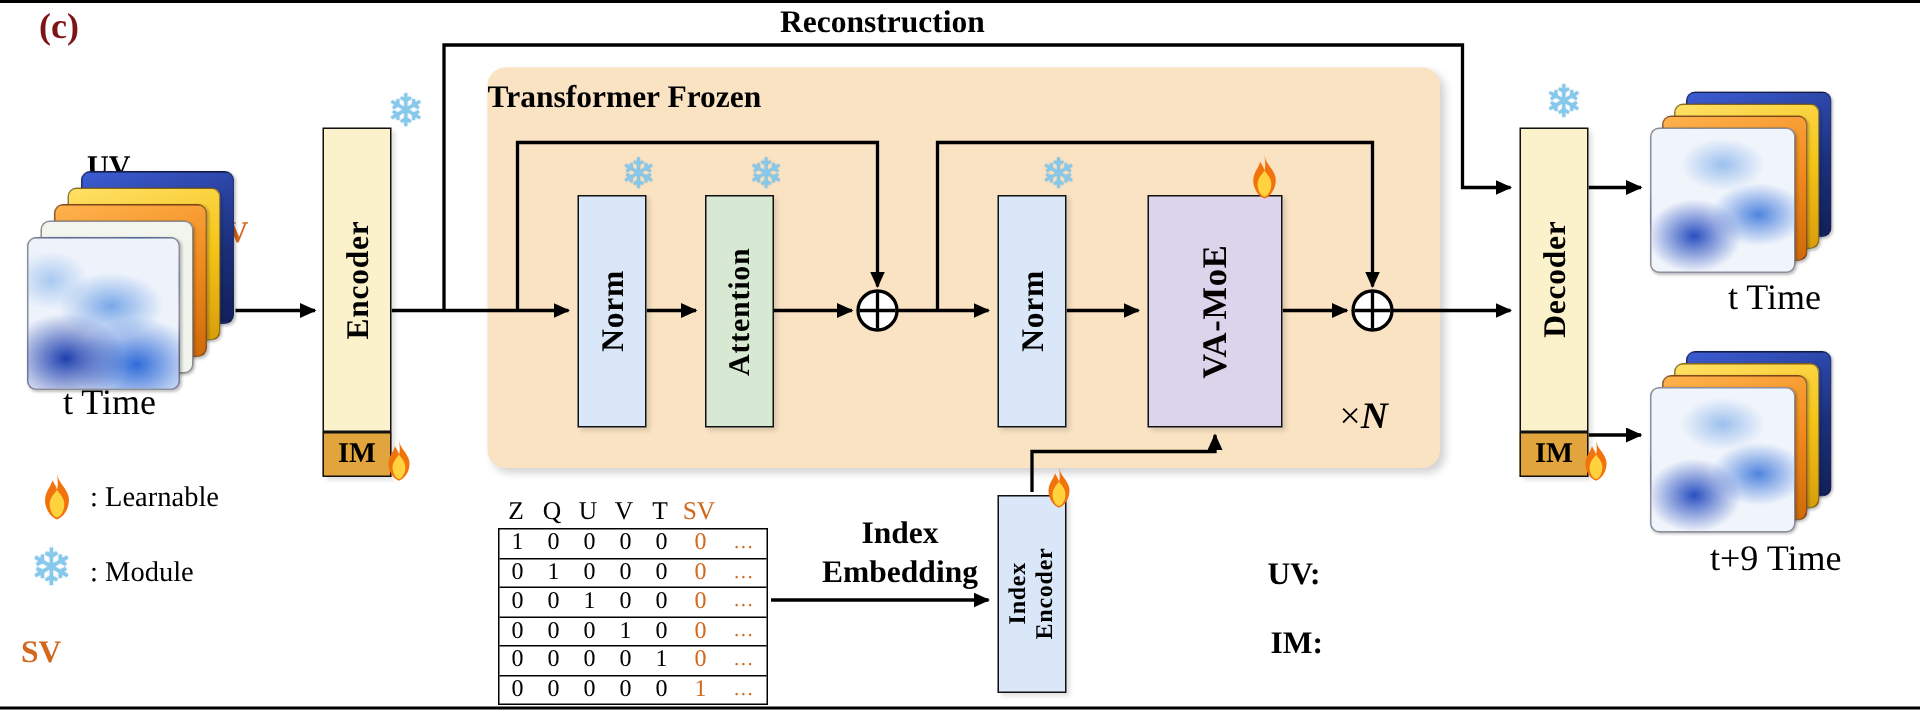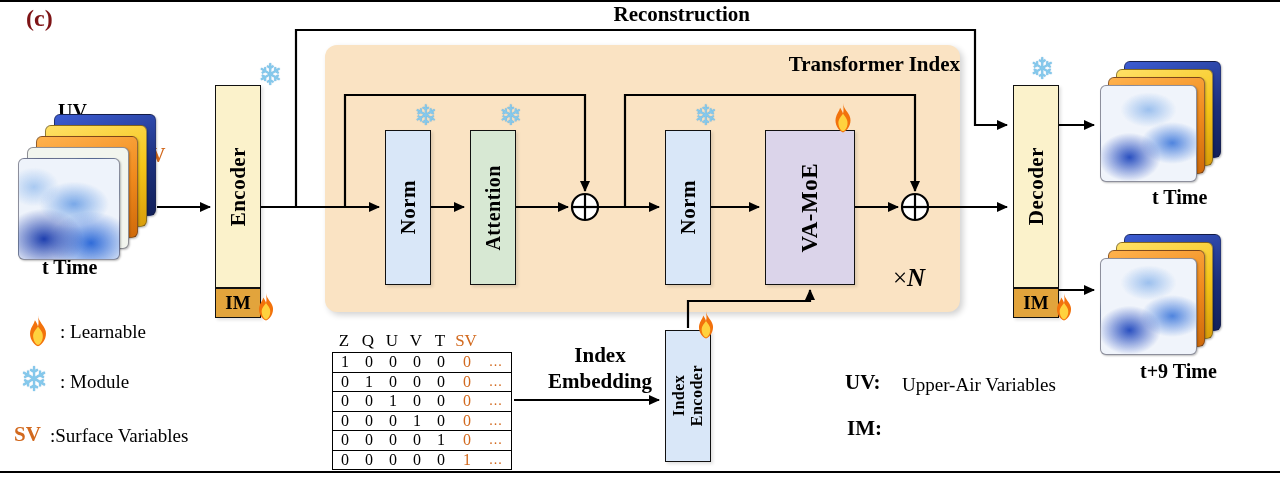--- a/index.html
+++ b/index.html
@@ -3,22 +3,22 @@
 <meta charset="utf-8">
 <style>
   html,body{margin:0;padding:0;background:#fff;}
   .canvas{position:relative;width:1280px;height:477px;background:#ffffff;overflow:hidden;
           font-family:"Liberation Serif","DejaVu Serif",serif;color:#000;}
   .abs{position:absolute;}
   .rule{position:absolute;left:0;width:1280px;height:2px;background:#000;}
 
   
   .panel-label{font-size:24px;font-weight:bold;color:#7e1416;}
-  .big-title{font-size:21px;font-weight:bold;text-align:right;}
-  .io-label{font-size:20px;font-weight:bold;}
+  .big-title{font-size:21px;font-weight:bold;text-align:left;}
+  .io-label{font-size:24px;}
   .uv-tag{font-size:20px;font-weight:bold;}
   .sv-tag{font-size:20px;font-weight:bold;color:#d2691e;}
 
   
   .block{position:absolute;box-sizing:border-box;border:1.6px solid #111;
          display:flex;align-items:center;justify-content:center;z-index:3;
          box-shadow:2px 2px 3px rgba(0,0,0,.12);}
   .vlabel{writing-mode:vertical-rl;transform:rotate(180deg);font-weight:bold;
           font-size:21px;letter-spacing:.5px;white-space:pre-line;text-align:center;line-height:1.15;}
   .enc-fill{background:#fbf2cb;}
@@ -127,21 +127,21 @@
       <line x1="573" y1="207" x2="597" y2="207" stroke="#000" stroke-width="2.2"></line>
     </g>
     <g>
       <circle cx="915" cy="207" r="13" fill="#fff" stroke="#000" stroke-width="2.2"></circle>
       <line x1="915" y1="195" x2="915" y2="219" stroke="#000" stroke-width="2.2"></line>
       <line x1="903" y1="207" x2="927" y2="207" stroke="#000" stroke-width="2.2"></line>
     </g>
   </svg>
 
   <div class="transformer">
-    <div class="big-title">Transformer Index</div>
+    <div class="big-title">Transformer Frozen</div>
   </div>
   <div class="times-n"><span>×</span><span class="n">N</span></div>
 
   <div class="stack" style="left:18px;top:114px;width:156px;height:146px;">
     <div class="layer lyr-navy" style="left:36px;top:0;width:100px;height:100px;"></div>
     <div class="layer lyr-yellow" style="left:27px;top:11px;width:100px;height:100px;"></div>
     <div class="layer lyr-orange" style="left:18px;top:22px;width:100px;height:100px;"></div>
     <div class="layer lyr-speckle" style="left:9px;top:33px;width:100px;height:100px;"></div>
     <div class="layer lyr-svmap" style="left:0;top:44px;width:100px;height:100px;"></div>
   </div>
@@ -292,19 +292,17 @@
   <svg class="flame" style="left:24px;top:314px;" width="28" height="34" viewBox="0 0 24 30">
     <path d="M12 1 C12.5 7 17.5 9.5 18.8 15 C20 20.5 16.5 27 12 28.5 C7.5 27 4 20.5 5.2 15 C6.1 11 8.5 9 9.3 5.5 C10.5 7.5 11.5 9 12 11 C13 8 12.2 4 12 1 Z" fill="#f2720c"></path>
     <path d="M12 11 C14.5 14.5 16.8 16.5 16.2 21 C15.7 24.5 14 26.8 12 27.4 C10 26.8 8.3 24.5 7.8 21 C7.2 16.5 9.5 14.5 12 11 Z" fill="#ffd23e"></path>
   </svg>
   <div class="abs legend-text" style="left:60px;top:321px;">: Learnable</div>
 
   <span class="snowflake" style="left:20px;top:362px;font-size:34px;">❄</span>
   <div class="abs legend-text" style="left:60px;top:371px;">: Module</div>
 
   <div class="abs sv-tag" style="left:14px;top:422px;font-size:21px;">SV</div>
-  <div class="abs legend-text" style="left:50px;top:425px;">:Surface Variables</div>
 
   <div class="abs legend-abbr" style="left:845px;top:370px;text-align:right;">UV:</div>
-  <div class="abs legend-text" style="left:902px;top:374px;">Upper-Air Variables</div>
   <div class="abs legend-abbr" style="left:847px;top:416px;">IM:</div>
 
 </div>
 
 </body></html>

